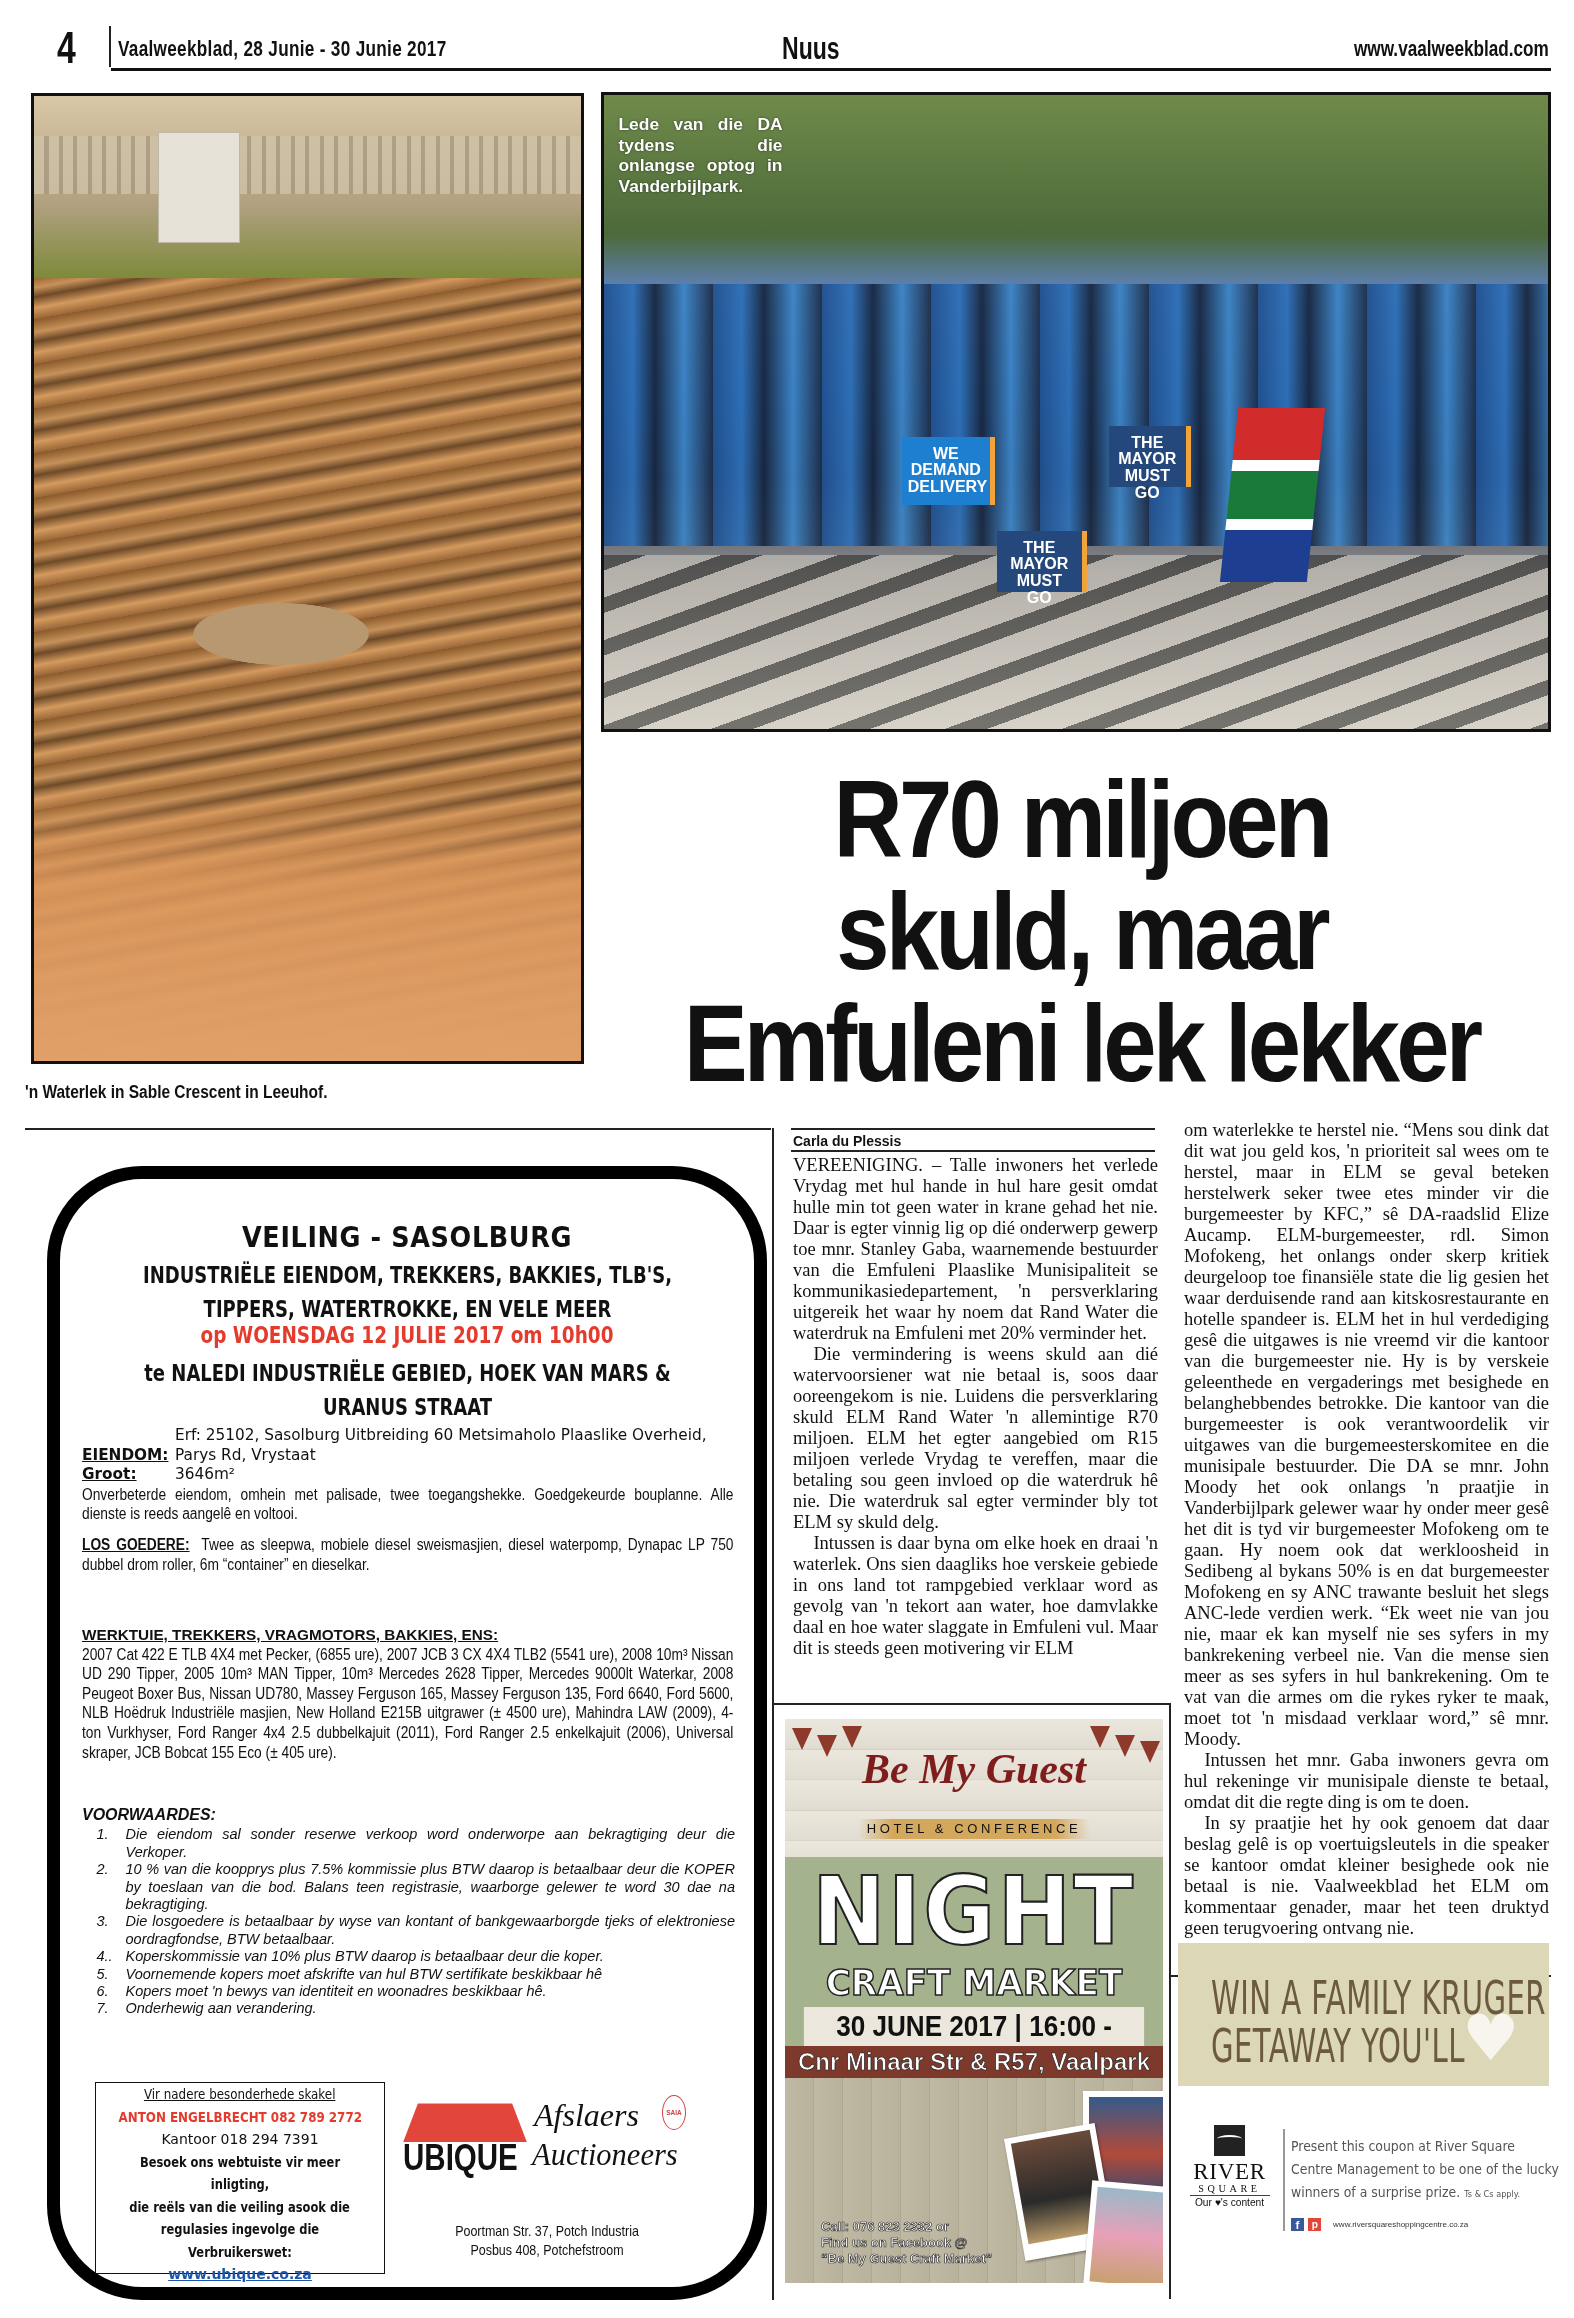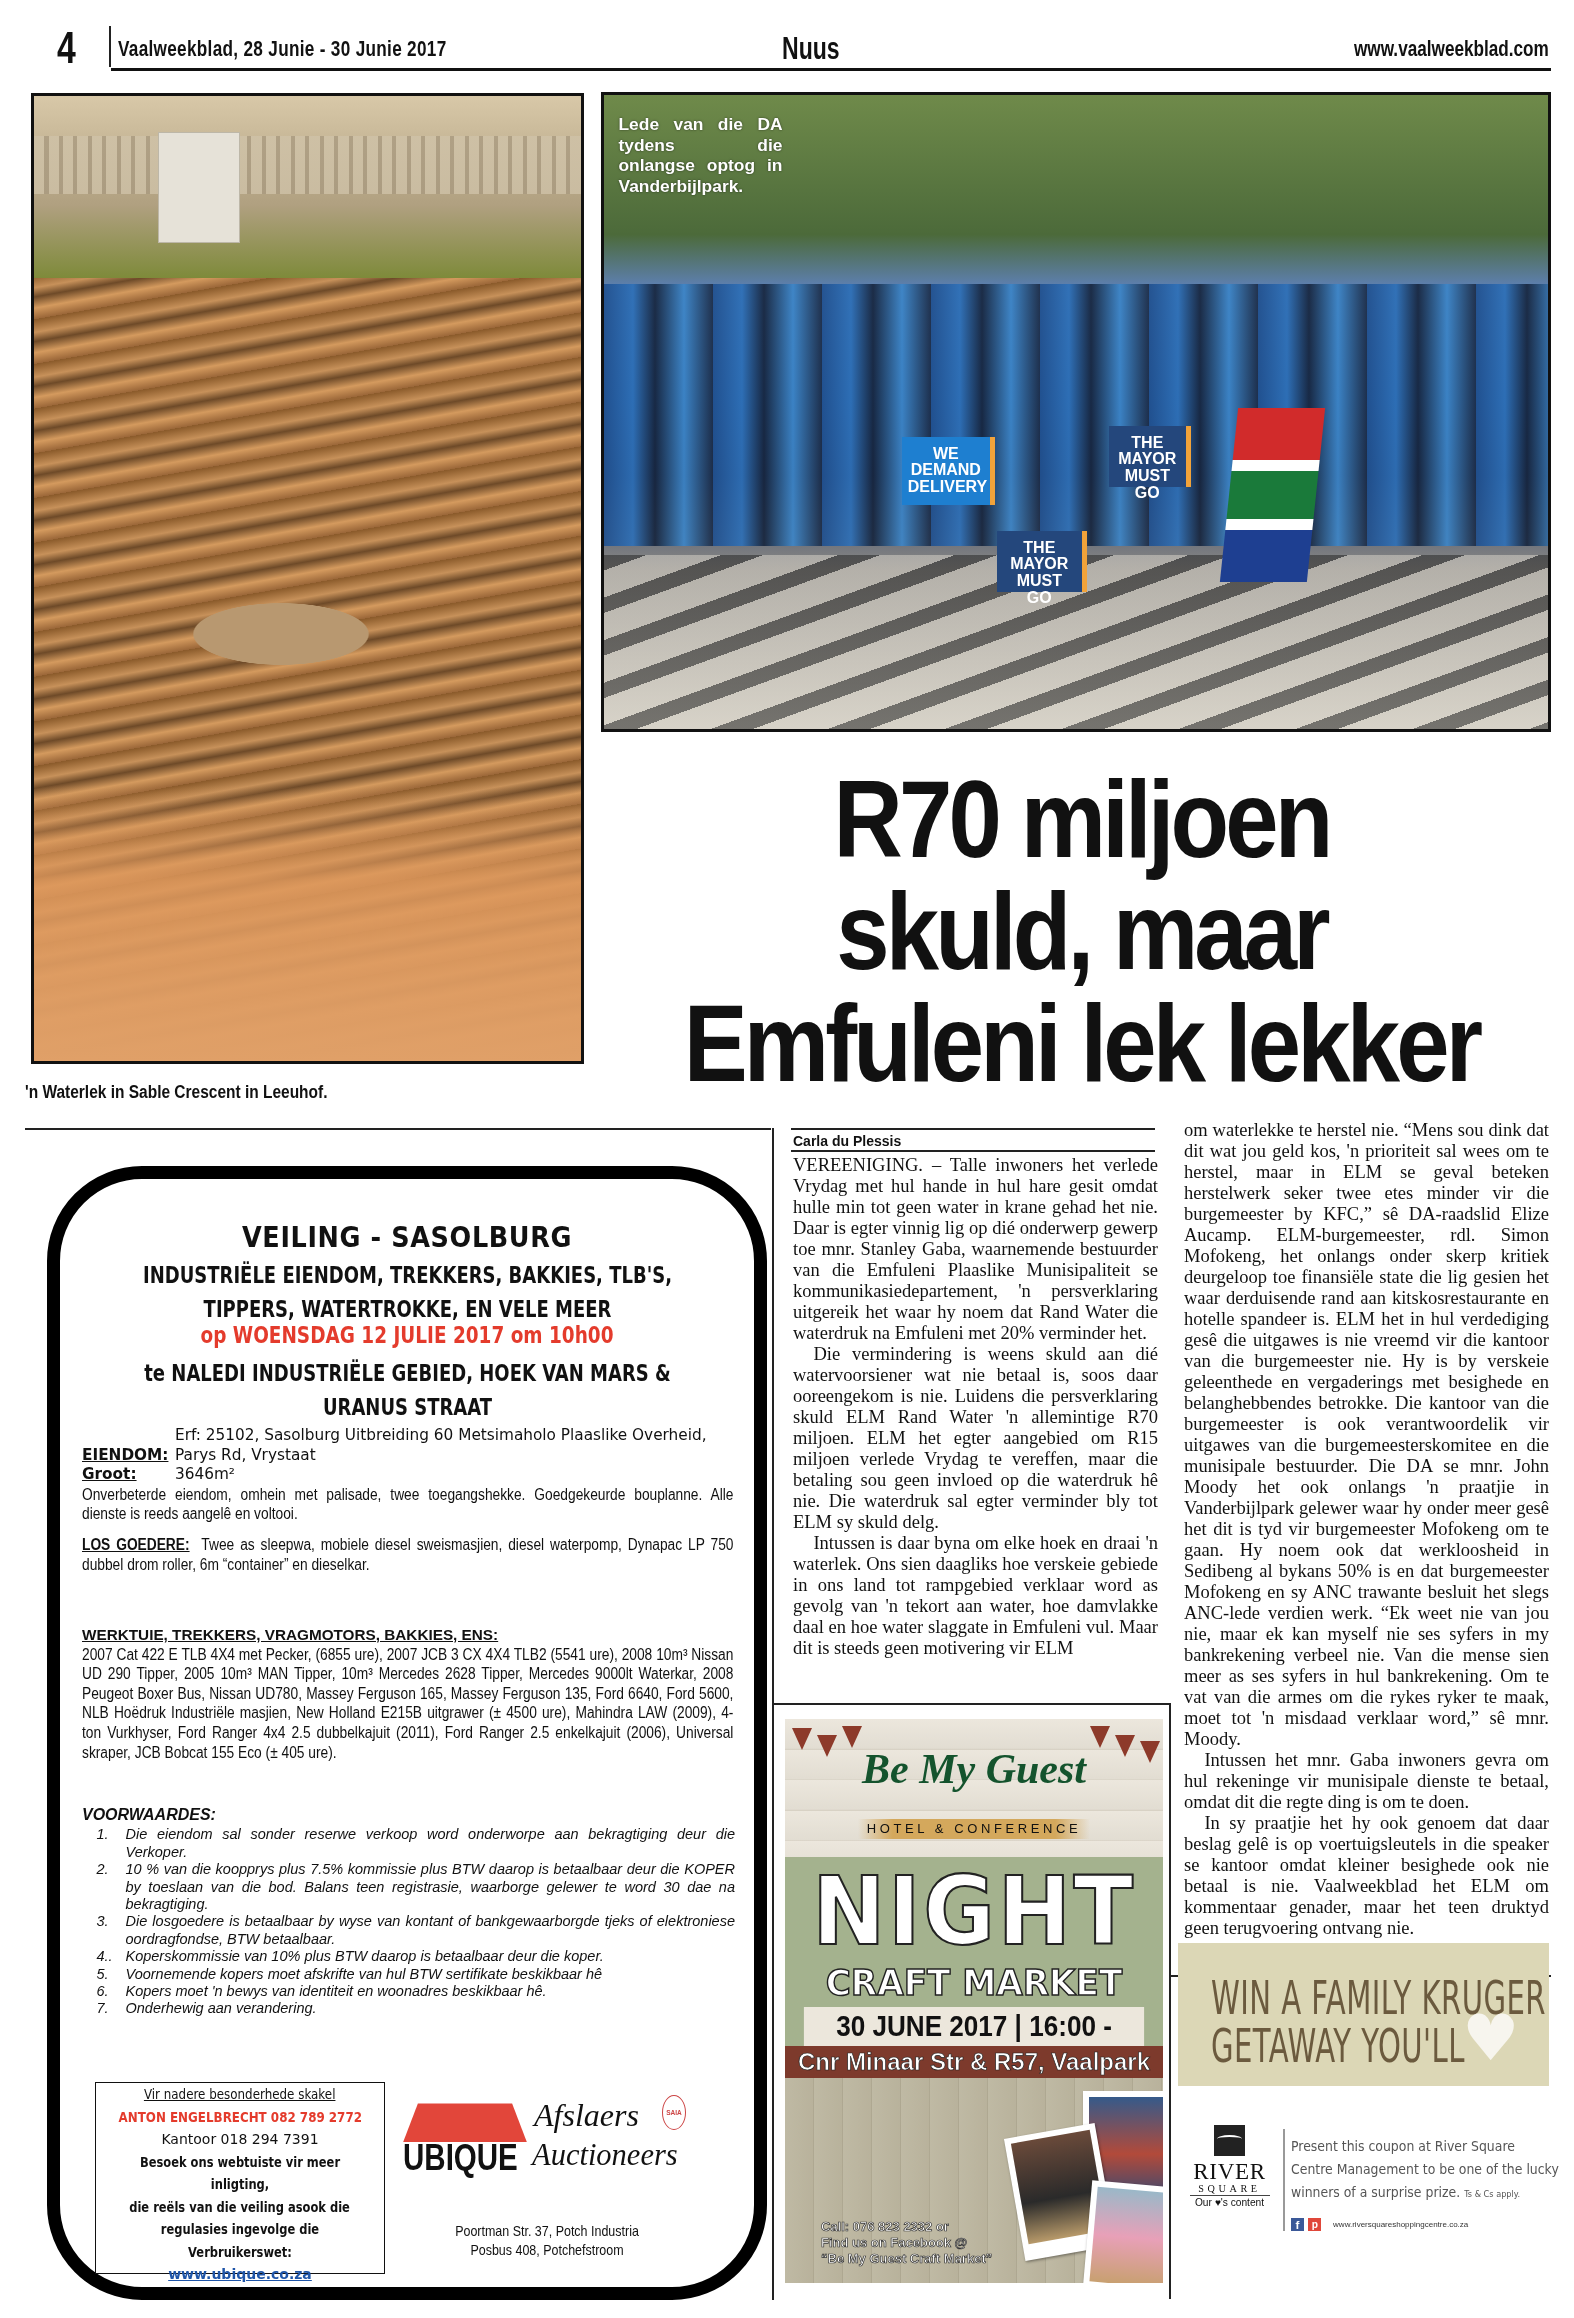--- a/index.html
+++ b/index.html
@@ -94,21 +94,21 @@
   .ubique-word { position: absolute; left: 0; top: 41px; font: bold 36px/1 "Liberation Sans", sans-serif; transform: scaleX(0.82); transform-origin: left top; }
   .afslaers { position: absolute; left: 131px; top: 0; font: italic 32px/1 "Liberation Serif", serif; }
   .auctioneers { position: absolute; left: 129px; top: 41px; font: italic 30.5px/1 "Liberation Serif", serif; }
   .saia-badge { position: absolute; left: 259px; top: -4.4px; width: 22px; height: 33px; border-radius: 50%; border: 1.5px solid #c44; font: bold 6.5px/33px "Liberation Sans", sans-serif; color: #c44; text-align: center; }
   .ubique-address { position: absolute; left: 378px; top: 1043px; width: 218px; text-align: center; font: 14.5px/19px "Liberation Sans", sans-serif; transform: scaleX(0.86); }
 
   
   .bmg-ad { position: absolute; left: 785px; top: 1719px; width: 378px; height: 564px; overflow: hidden; }
   .bmg-top { position: absolute; left: 0; top: 0; width: 100%; height: 138px; background: repeating-linear-gradient(180deg, #ece7dd 0px, #e2ddd2 29px, #d8d2c5 30.5px); }
   .bunting { position: absolute; top: 8.7px; width: 0; height: 0; border-left: 10.2px solid transparent; border-right: 10.2px solid transparent; border-top: 22px solid #8d3a2a; }
-  .bmg-script { position: absolute; left: 0; right: 0; top: 29px; text-align: center; font: italic bold 42px/1 "Liberation Serif", serif; color: #14532d; }
+  .bmg-script { position: absolute; left: 0; right: 0; top: 29px; text-align: center; font: italic bold 42px/1 "Liberation Serif", serif; color: #7f1d1d; }
   .bmg-hotel { position: absolute; left: 73px; right: 73px; top: 100px; height: 20.4px; background: linear-gradient(90deg, rgba(212,168,92,0), #d4a85c 15%, #d4a85c 85%, rgba(212,168,92,0)); text-align: center; font: 13px/20.4px "Liberation Sans", sans-serif; letter-spacing: 3.6px; }
   .bmg-green { position: absolute; left: 0; top: 138px; width: 100%; height: 426px; background: #a4b28e; }
   .bmg-night { position: absolute; left: 0; right: 0; top: 145px; text-align: center; font: bold 95px/1 "DejaVu Sans", sans-serif; color: #fff; -webkit-text-stroke: 2.2px #222; letter-spacing: 2.9px; transform: scaleX(0.92); }
   .bmg-craft { position: absolute; left: 0; right: 0; top: 246px; text-align: center; font: bold 36px/1 "DejaVu Sans", sans-serif; color: #fff; -webkit-text-stroke: 1.5px #222; transform: scaleX(0.95); }
   .bmg-date { position: absolute; left: 0; top: 288px; width: 100%; height: 39px; background: #ece7dc; text-align: center; font: bold 29px/39px "Liberation Sans", sans-serif; transform: scaleX(0.9); }
   .bmg-addr { position: absolute; left: 0; top: 327px; width: 100%; height: 32px; background: #7d3a2c; text-align: center; color: #fff; font: bold 24px/32px "Liberation Sans", sans-serif; -webkit-text-stroke: 0.7px #222; }
   .bmg-fence { position: absolute; left: 0; top: 359px; width: 100%; height: 205px; background: repeating-linear-gradient(90deg, #c4bba8 0px, #bcb29e 28px, #a49a86 29px); opacity: .85; }
   .bmg-bullets { position: absolute; left: 22px; top: 371px; font: bold 14.5px/17.4px "Liberation Sans", sans-serif; color: #fff; -webkit-text-stroke: 0.7px #333; }
   .bmg-bullets div { margin-bottom: 13px; }
   .bmg-call { position: absolute; left: 36px; top: 500px; font: bold 13px/16px "Liberation Sans", sans-serif; color: #fff; -webkit-text-stroke: 0.7px #333; }

